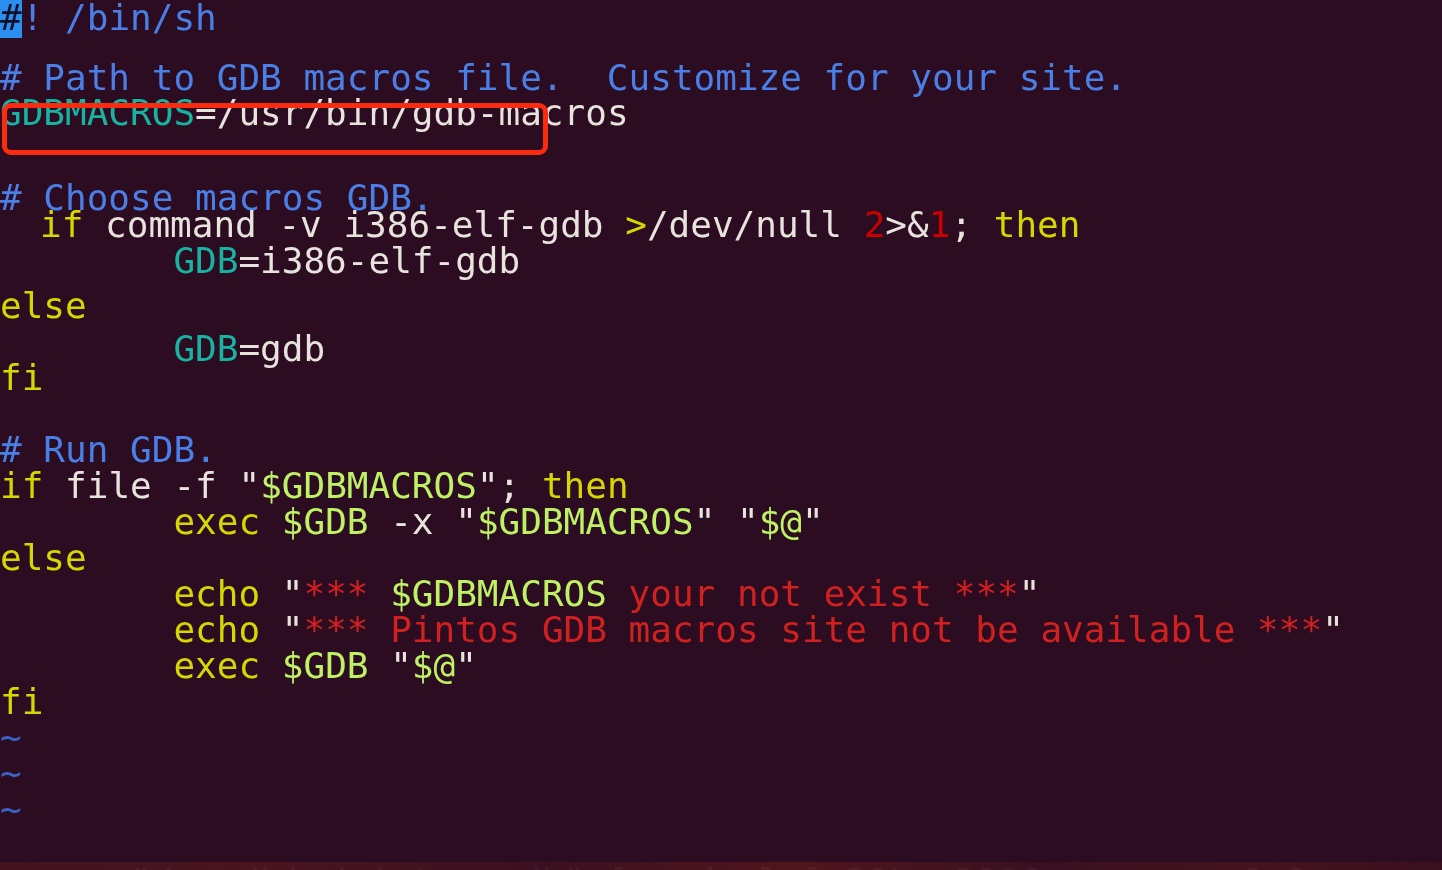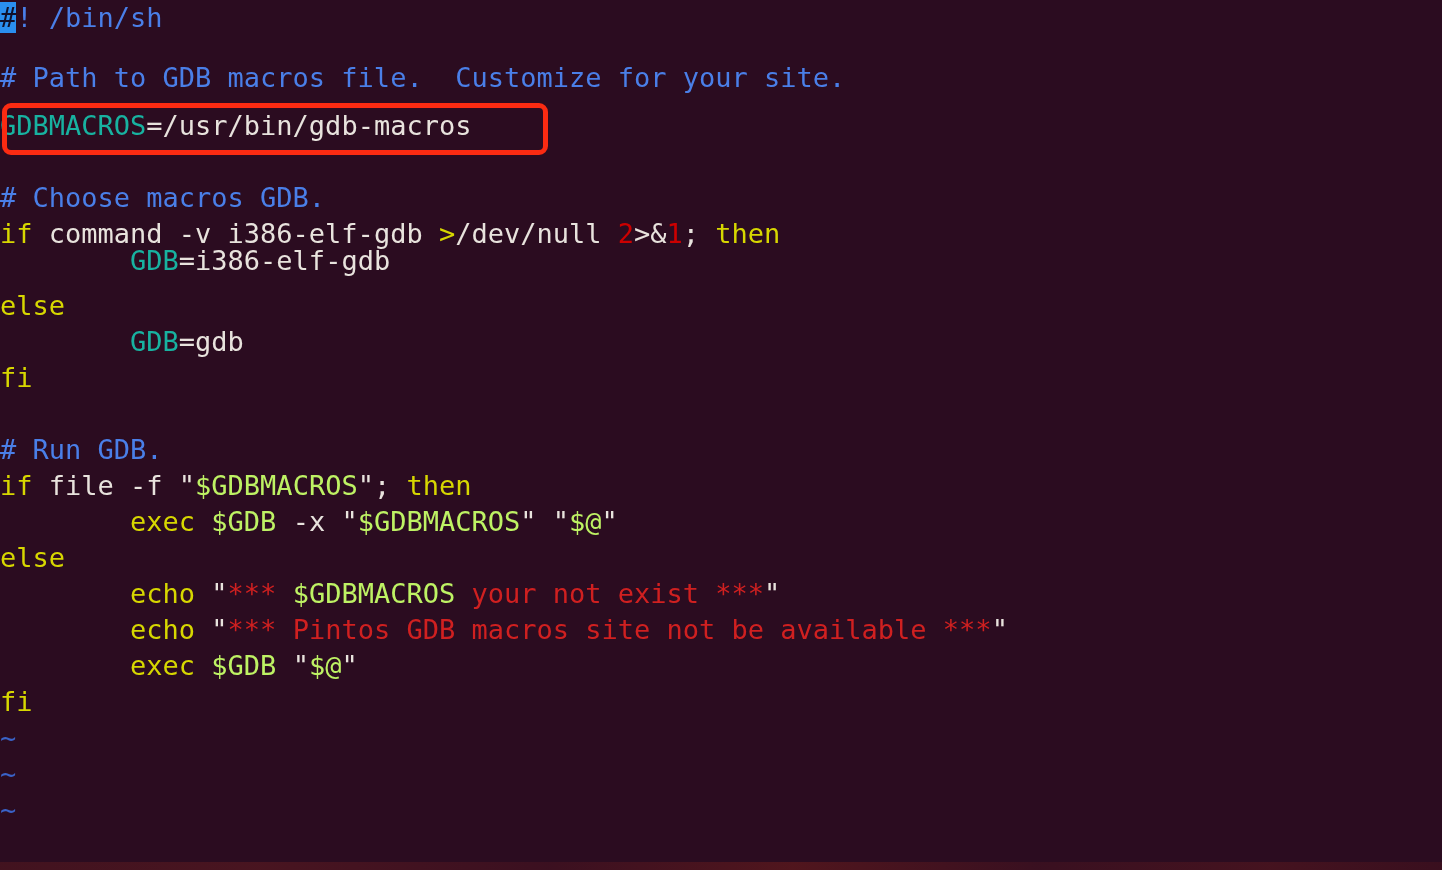--- a/index.html
+++ b/index.html
@@ -25,21 +25,21 @@
     top: 0;
     width: 1442px;
     height: 870px;
   }
   .row {
     position: absolute;
     left: 0;
     height: 36px;
     white-space: pre;
     font-family: "DejaVu Sans Mono", "Liberation Mono", monospace;
-    font-size: 27px;
+    font-size: 36px;
     line-height: 36px;
   }
   
   .c-comment  { color: #4a7fe8; }   
   .c-ident    { color: #18b2a0; }   
   .c-plain    { color: #e8e3dd; }   
   .c-kw       { color: #d7d700; }   
   .c-num      { color: #cc0000; }   
   .c-str      { color: #d02020; }   
   .c-var      { color: #bef264; }   
@@ -77,27 +77,27 @@
 </head>
 <body>
 
 <div id="screen">
 
   <div id="terminal">
     <div id="editor-lines">
         <div class="row" style="top: 0px;"><span class="cursor">#</span><span class="c-comment">!</span><span class="c-comment"> /bin/sh</span></div>
         <div class="row" style="top: 36px;"></div>
         <div class="row" style="top: 60px;"><span class="c-comment"># Path to GDB macros file.  Customize for your site.</span></div>
-        <div class="row" style="top: 108px;"><span class="c-ident">GDBMACROS</span><span class="c-plain">=/usr/bin/gdb-macros</span></div>
+        <div class="row" style="top: 95px;"><span class="c-ident">GDBMACROS</span><span class="c-plain">=/usr/bin/gdb-macros</span></div>
         <div class="row" style="top: 144px;"></div>
         <div class="row" style="top: 180px;"><span class="c-comment"># Choose macros GDB.</span></div>
-        <div class="row" style="top: 216px;"><span class="c-kw">if</span><span class="c-plain"> command -v i386-elf-gdb </span><span class="c-kw">&gt;</span><span class="c-plain">/dev/null </span><span class="c-num">2</span><span class="c-plain">&gt;&amp;</span><span class="c-num">1</span><span class="c-plain">; </span><span class="c-kw">then</span></div>
+        <div class="row" style="top: 207px; padding-left: 40px;"><span class="c-kw">if</span><span class="c-plain"> command -v i386-elf-gdb </span><span class="c-kw">&gt;</span><span class="c-plain">/dev/null </span><span class="c-num">2</span><span class="c-plain">&gt;&amp;</span><span class="c-num">1</span><span class="c-plain">; </span><span class="c-kw">then</span></div>
         <div class="row" style="top: 243px;"><span class="c-plain">        </span><span class="c-ident">GDB</span><span class="c-plain">=i386-elf-gdb</span></div>
         <div class="row" style="top: 288px;"><span class="c-kw">else</span></div>
-        <div class="row" style="top: 324px;"><span class="c-plain">        </span><span class="c-ident">GDB</span><span class="c-plain">=gdb</span></div>
+        <div class="row" style="top: 331px;"><span class="c-plain">        </span><span class="c-ident">GDB</span><span class="c-plain">=gdb</span></div>
         <div class="row" style="top: 360px;"><span class="c-kw">fi</span></div>
         <div class="row" style="top: 396px;"></div>
         <div class="row" style="top: 432px;"><span class="c-comment"># Run GDB.</span></div>
         <div class="row" style="top: 468px;"><span class="c-kw">if</span><span class="c-plain"> file -f </span><span class="c-plain">"</span><span class="c-var">$GDBMACROS</span><span class="c-plain">"</span><span class="c-plain">; </span><span class="c-kw">then</span></div>
         <div class="row" style="top: 504px;"><span class="c-plain">        </span><span class="c-kw">exec</span><span class="c-plain"> </span><span class="c-var">$GDB</span><span class="c-plain"> -x </span><span class="c-plain">"</span><span class="c-var">$GDBMACROS</span><span class="c-plain">" "</span><span class="c-var">$@</span><span class="c-plain">"</span></div>
         <div class="row" style="top: 540px;"><span class="c-kw">else</span></div>
         <div class="row" style="top: 576px;"><span class="c-plain">        </span><span class="c-kw">echo</span><span class="c-plain"> </span><span class="c-plain">"</span><span class="c-str">*** </span><span class="c-var">$GDBMACROS</span><span class="c-str"> your not exist ***</span><span class="c-plain">"</span></div>
         <div class="row" style="top: 612px;"><span class="c-plain">        </span><span class="c-kw">echo</span><span class="c-plain"> </span><span class="c-plain">"</span><span class="c-str">*** Pintos GDB macros site not be available ***</span><span class="c-plain">"</span></div>
         <div class="row" style="top: 648px;"><span class="c-plain">        </span><span class="c-kw">exec</span><span class="c-plain"> </span><span class="c-var">$GDB</span><span class="c-plain"> "</span><span class="c-var">$@</span><span class="c-plain">"</span></div>
         <div class="row" style="top: 684px;"><span class="c-kw">fi</span></div>

